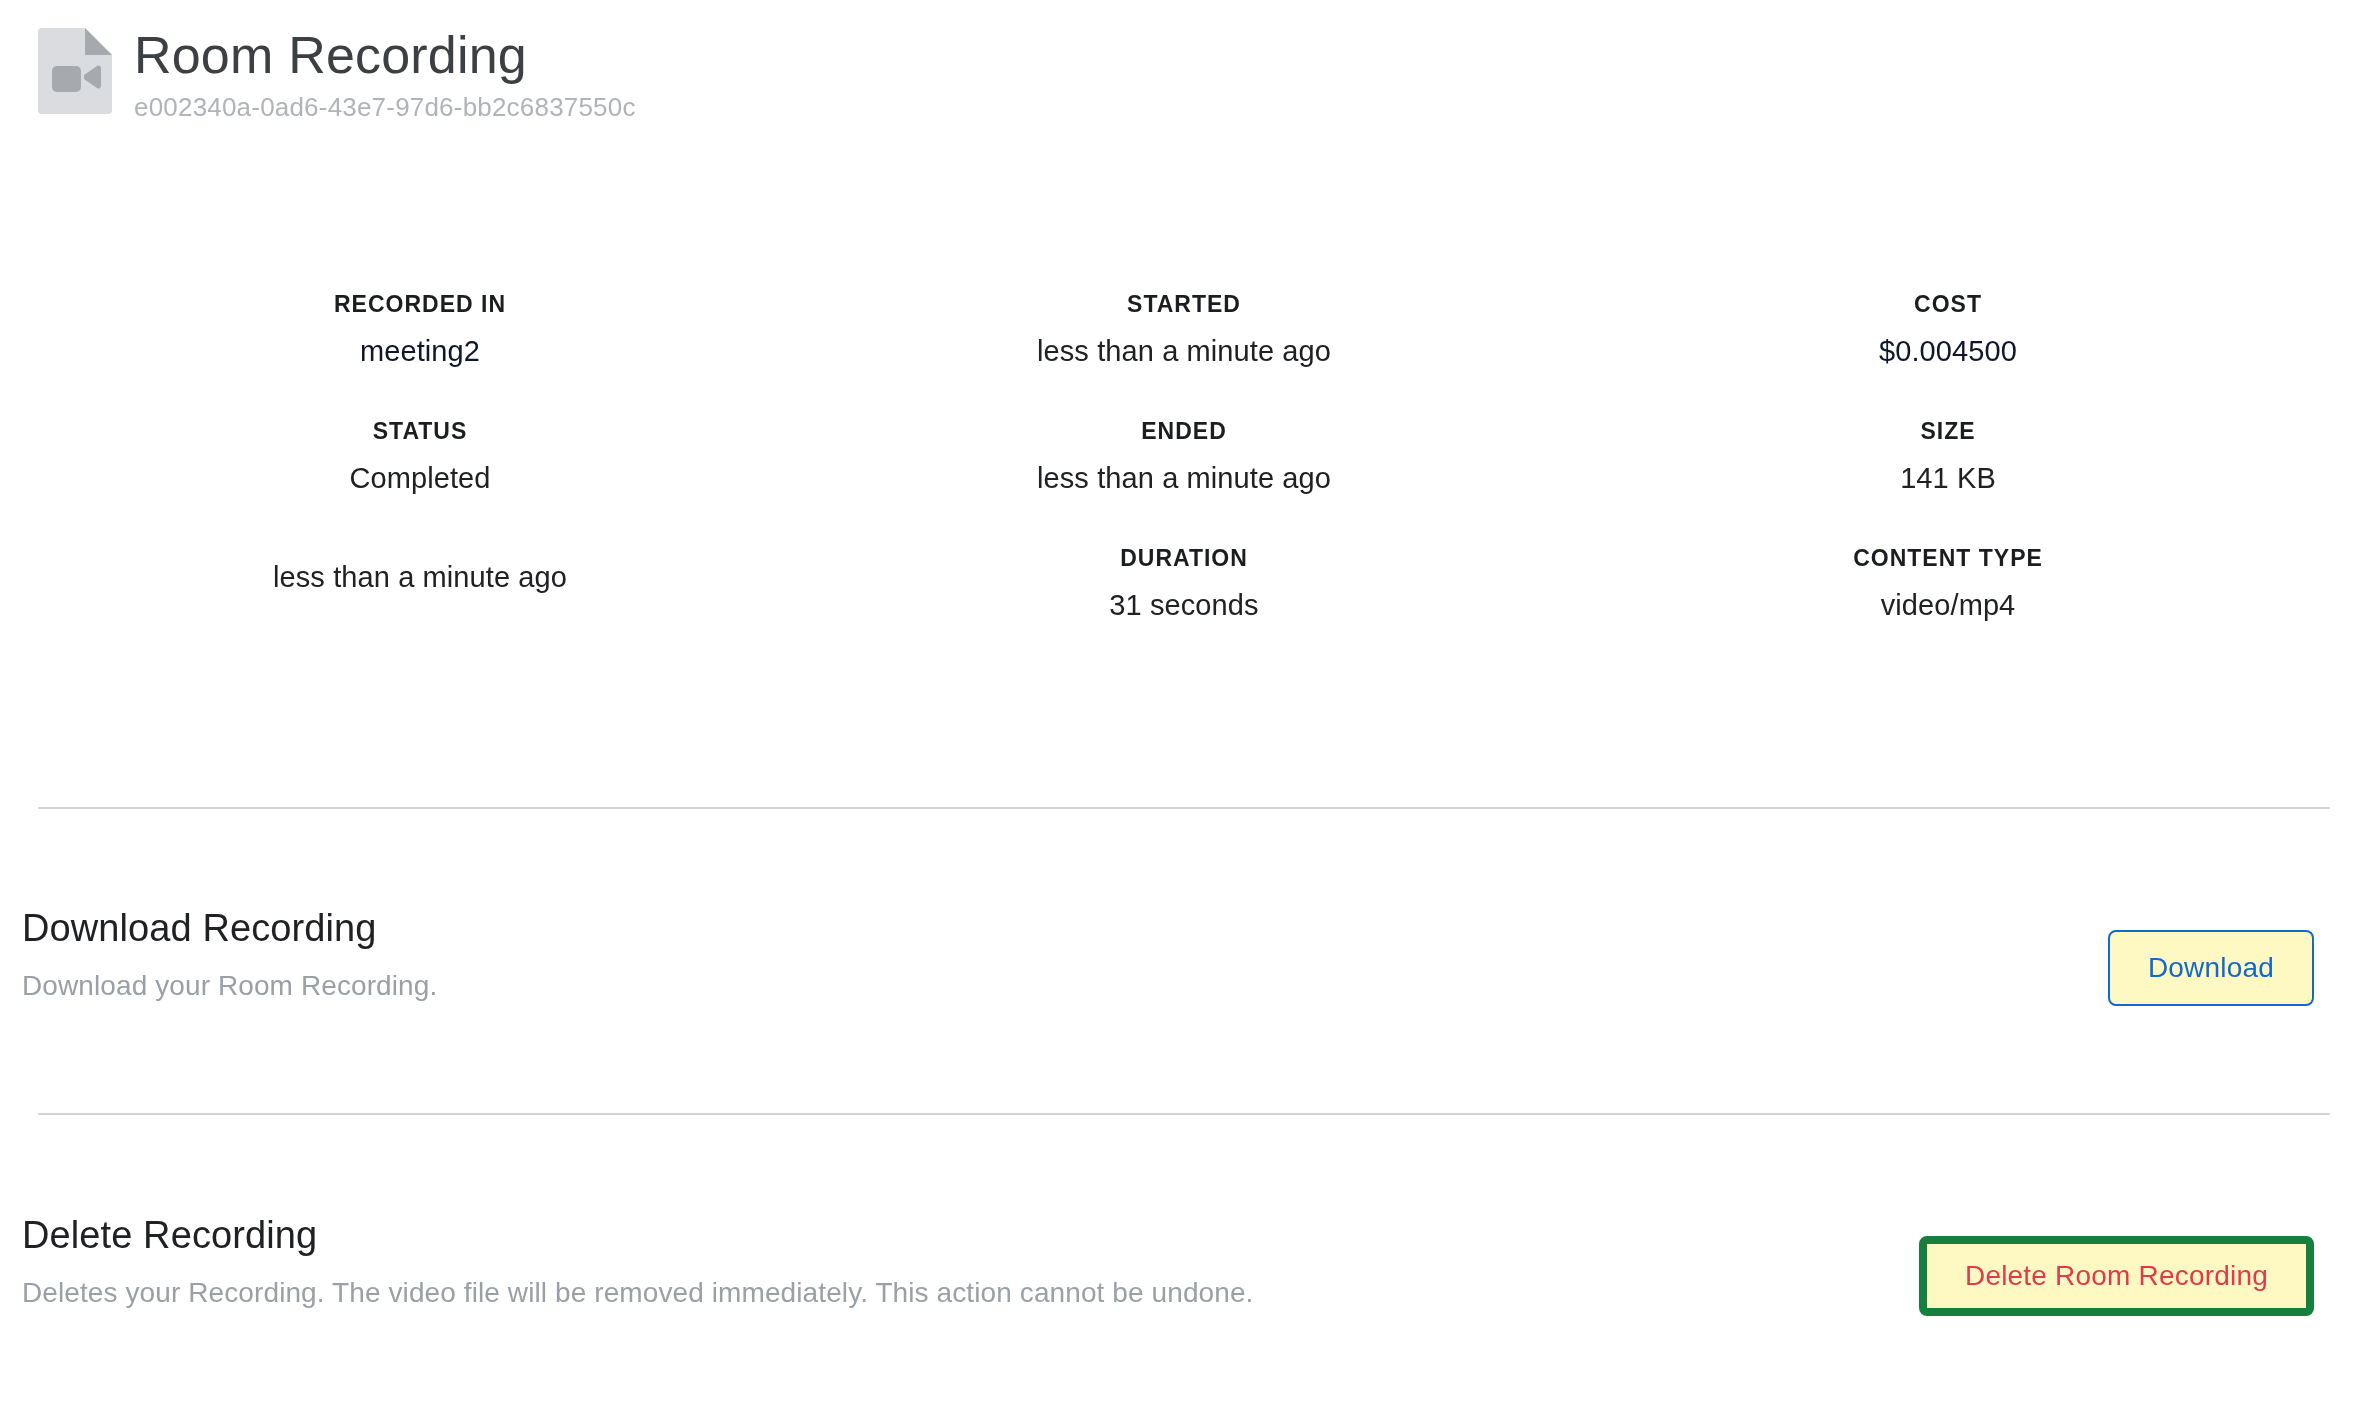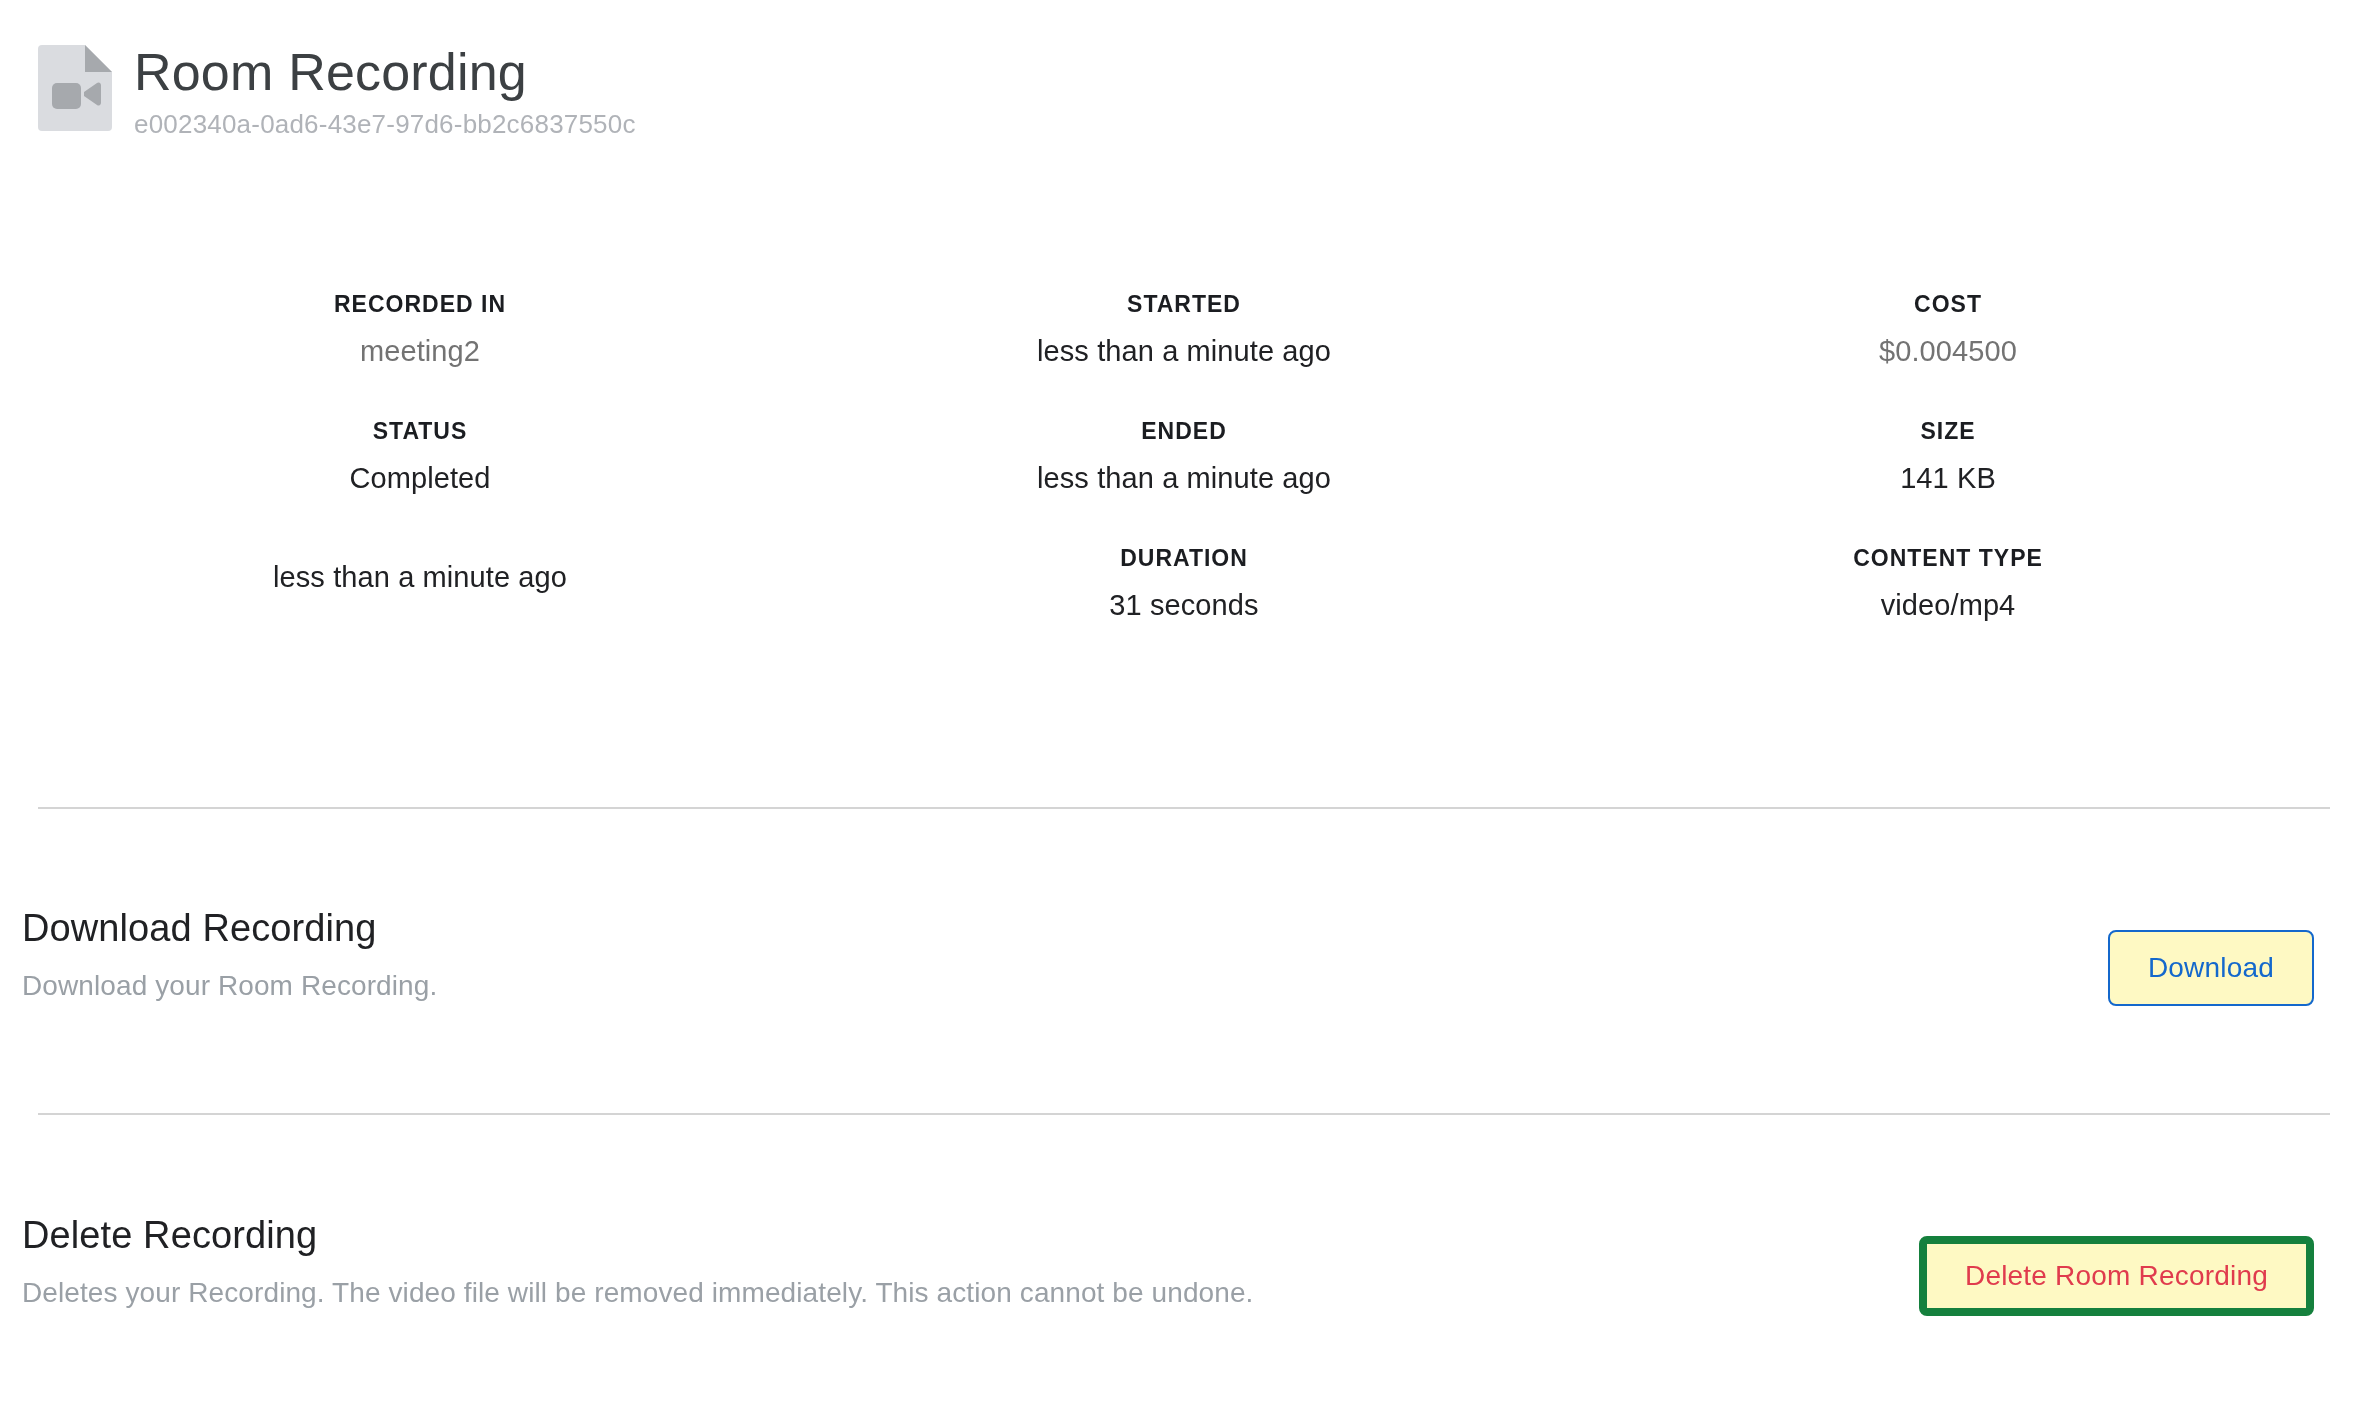--- a/index.html
+++ b/index.html
@@ -17,21 +17,21 @@
     width: 2366px;
     height: 1420px;
     background: #ffffff;
     overflow: hidden;
   }
 
   
   .header {
     position: absolute;
     left: 38px;
-    top: 41px;
+    top: 24px;
     display: flex;
     align-items: flex-start;
     gap: 22px;
   }
 
   .file-icon {
     width: 74px;
     height: 86px;
     flex: 0 0 auto;
     margin-top: 4px;
@@ -84,21 +84,21 @@
   .detail-value {
     font-size: 29px;
     line-height: 36px;
     font-weight: 400;
     color: #202124;
     margin-top: 15px;
     letter-spacing: 0.1px;
   }
 
   .detail-value.link {
-    color: #737373;
+    color: #0f172a;
     cursor: pointer;
   }
 
   
   .divider {
     position: absolute;
     left: 38px;
     width: 2292px;
     height: 2px;
     background: #d4d4d4;

